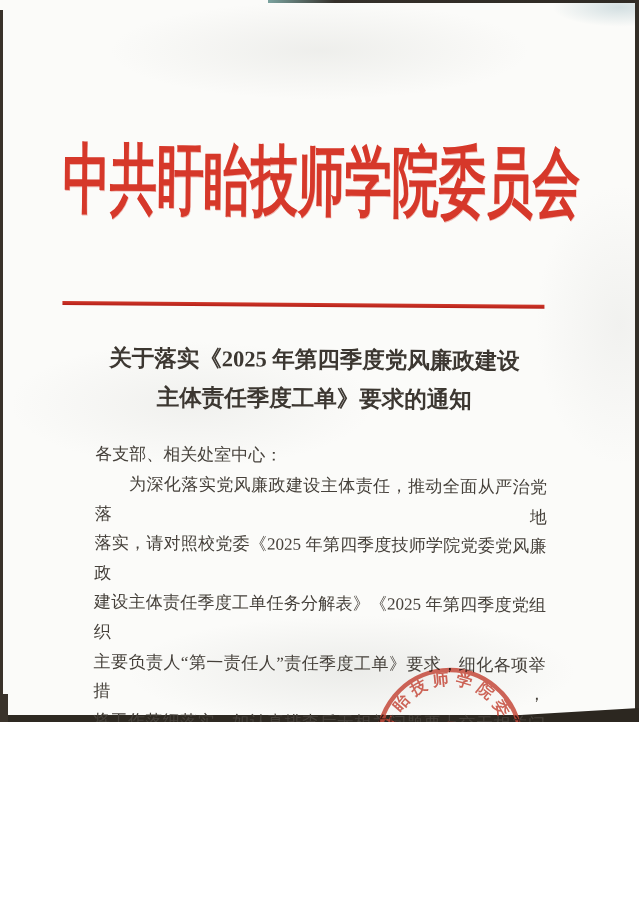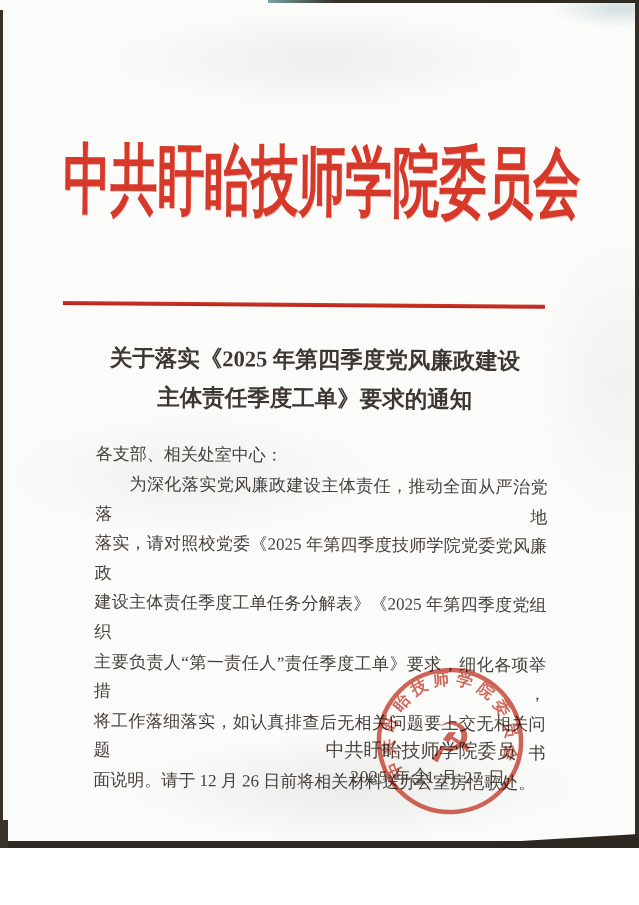--- a/index.html
+++ b/index.html
@@ -6,21 +6,21 @@
     margin: 0;
     padding: 0;
     width: 639px;
     height: 905px;
     background: #ffffff;
     font-family: "Liberation Serif", "DejaVu Serif", serif;
   }
   .scan {
     position: relative;
     width: 639px;
-    height: 848px;
+    height: 722px;
     overflow: hidden;
     background-color: #fbfbf9;
     background-image:
       radial-gradient(ellipse 300px 70px at 50% 7%,  rgba(170,172,165,0.16), transparent 70%),
       radial-gradient(ellipse 260px 90px at 30% 56%, rgba(168,170,164,0.13), transparent 70%),
       radial-gradient(ellipse 320px 80px at 55% 93%, rgba(165,168,162,0.18), transparent 70%),
       radial-gradient(ellipse 120px 200px at 97% 45%, rgba(170,172,168,0.12), transparent 70%),
       radial-gradient(ellipse 90px 26px at 97% 1%,  rgba(135,170,180,0.35), transparent 75%);
   }
   

